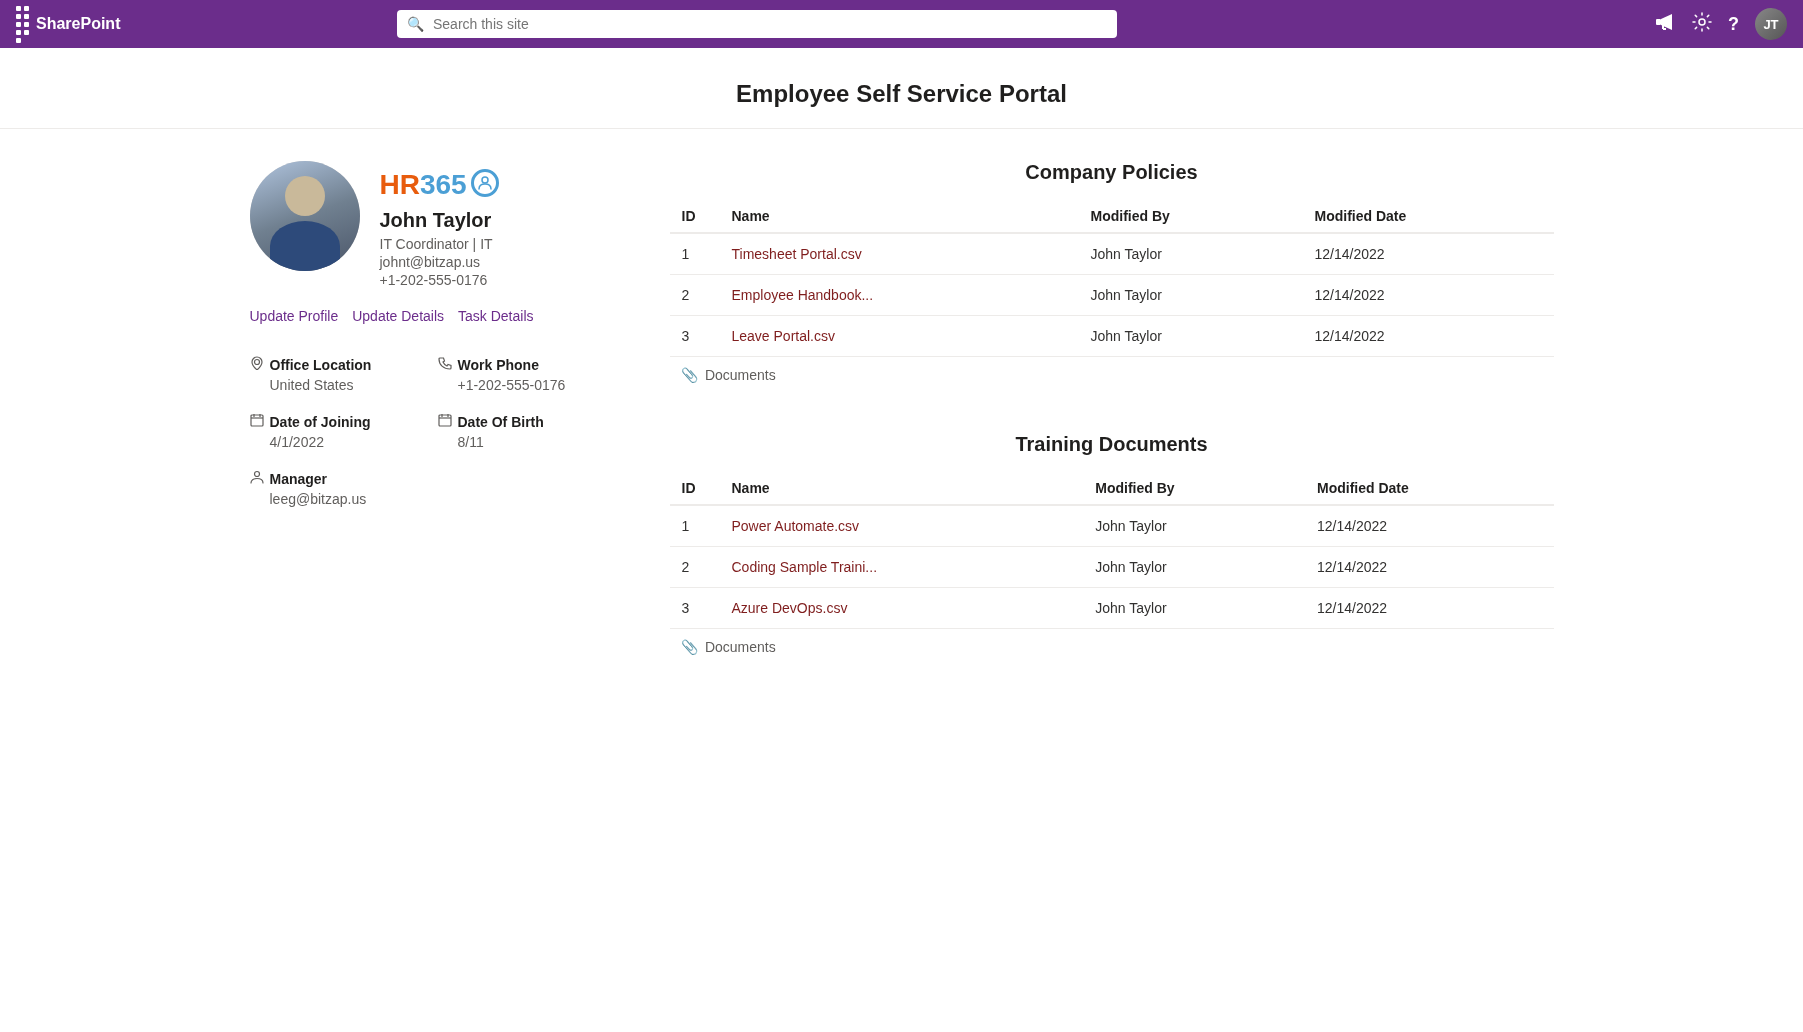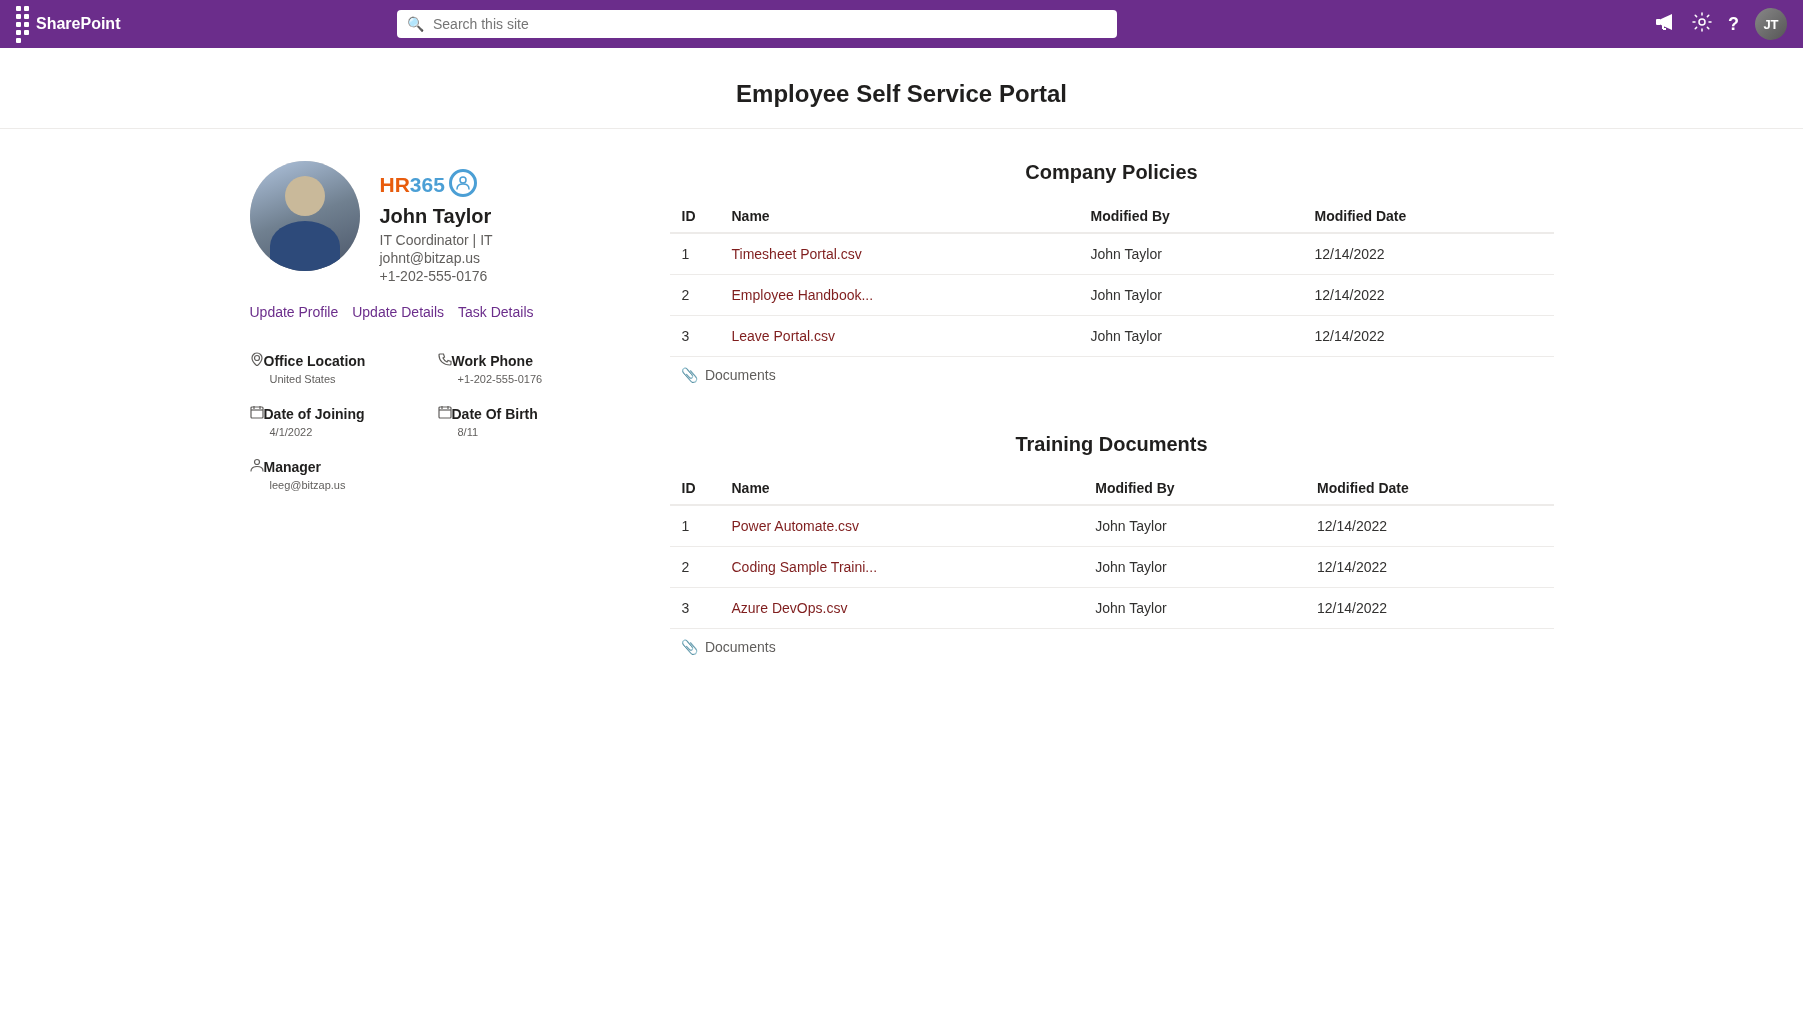--- a/index.html
+++ b/index.html
@@ -164,22 +164,22 @@
       bottom: 0;
     }
     .profile-info { flex: 1; padding-top: 4px; }
     .profile-name { font-size: 20px; font-weight: 600; color: #201f1e; margin-bottom: 4px; }
     .profile-title { font-size: 14px; color: #605e5c; margin-bottom: 2px; }
     .profile-email { font-size: 14px; color: #605e5c; margin-bottom: 2px; }
     .profile-phone { font-size: 14px; color: #605e5c; }
 
     .hr365-logo {
       display: flex;
-      align-items: flex-end;
-      font-size: 21px;
+      align-items: flex-start;
+      font-size: 28px;
       font-weight: 800;
       margin-top: 4px;
     }
     .hr365-hr { color: #E85C0D; }
     .hr365-365 { color: #4B9FD5; }
     .hr365-icon {
       width: 28px;
       height: 28px;
       border-radius: 50%;
       border: 3px solid #4B9FD5;
@@ -209,24 +209,25 @@
       grid-template-columns: 1fr 1fr;
       gap: 20px 16px;
     }
     .profile-detail-item { }
     .profile-detail-label {
       font-size: 14px;
       font-weight: 600;
       color: #201f1e;
       display: flex;
       align-items: center;
+      gap: 6px;
       margin-bottom: 4px;
     }
     .detail-icon { color: #605e5c; font-size: 14px; }
-    .profile-detail-value { font-size: 11px; color: #605e5c; padding-left: 20px; }
+    .profile-detail-value { font-size: 14px; color: #605e5c; padding-left: 20px; }
 
     
     .tables-panel { flex: 1; }
     .table-section { margin-bottom: 40px; }
     .table-section-title {
       font-size: 20px;
       font-weight: 600;
       text-align: center;
       margin-bottom: 16px;
       color: #201f1e;

